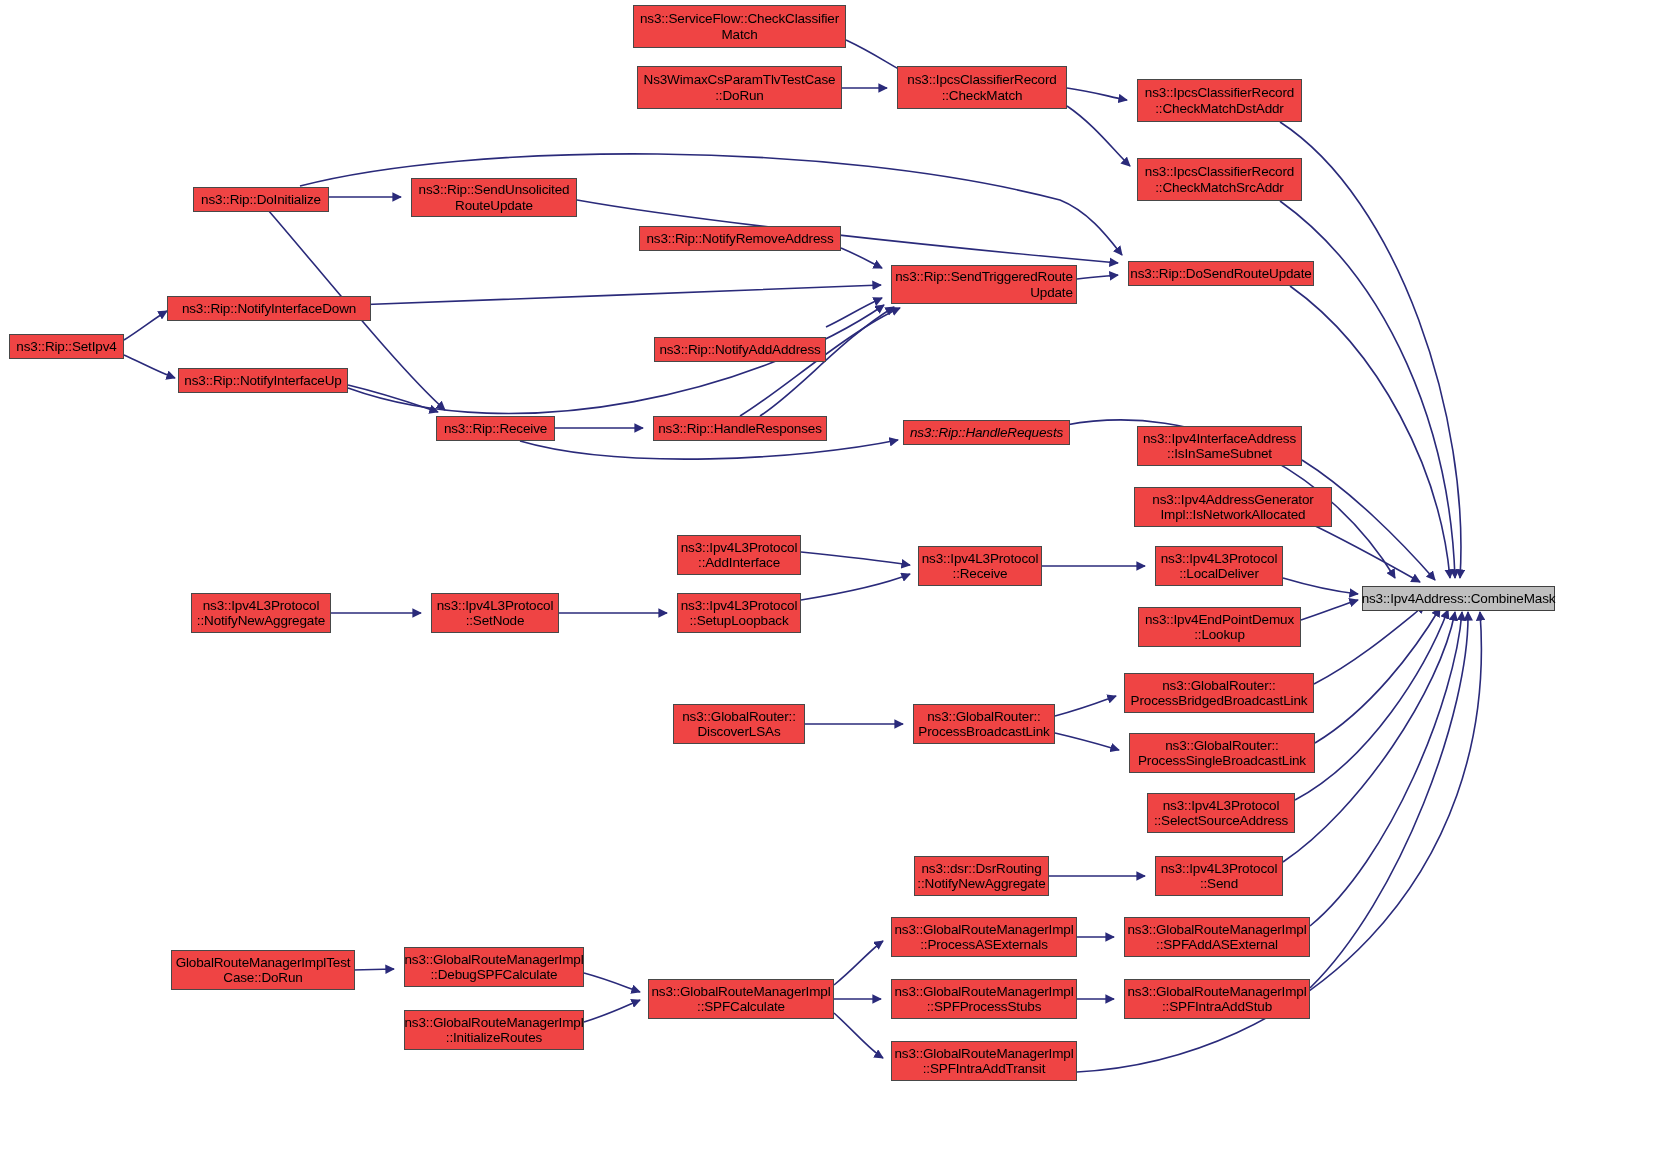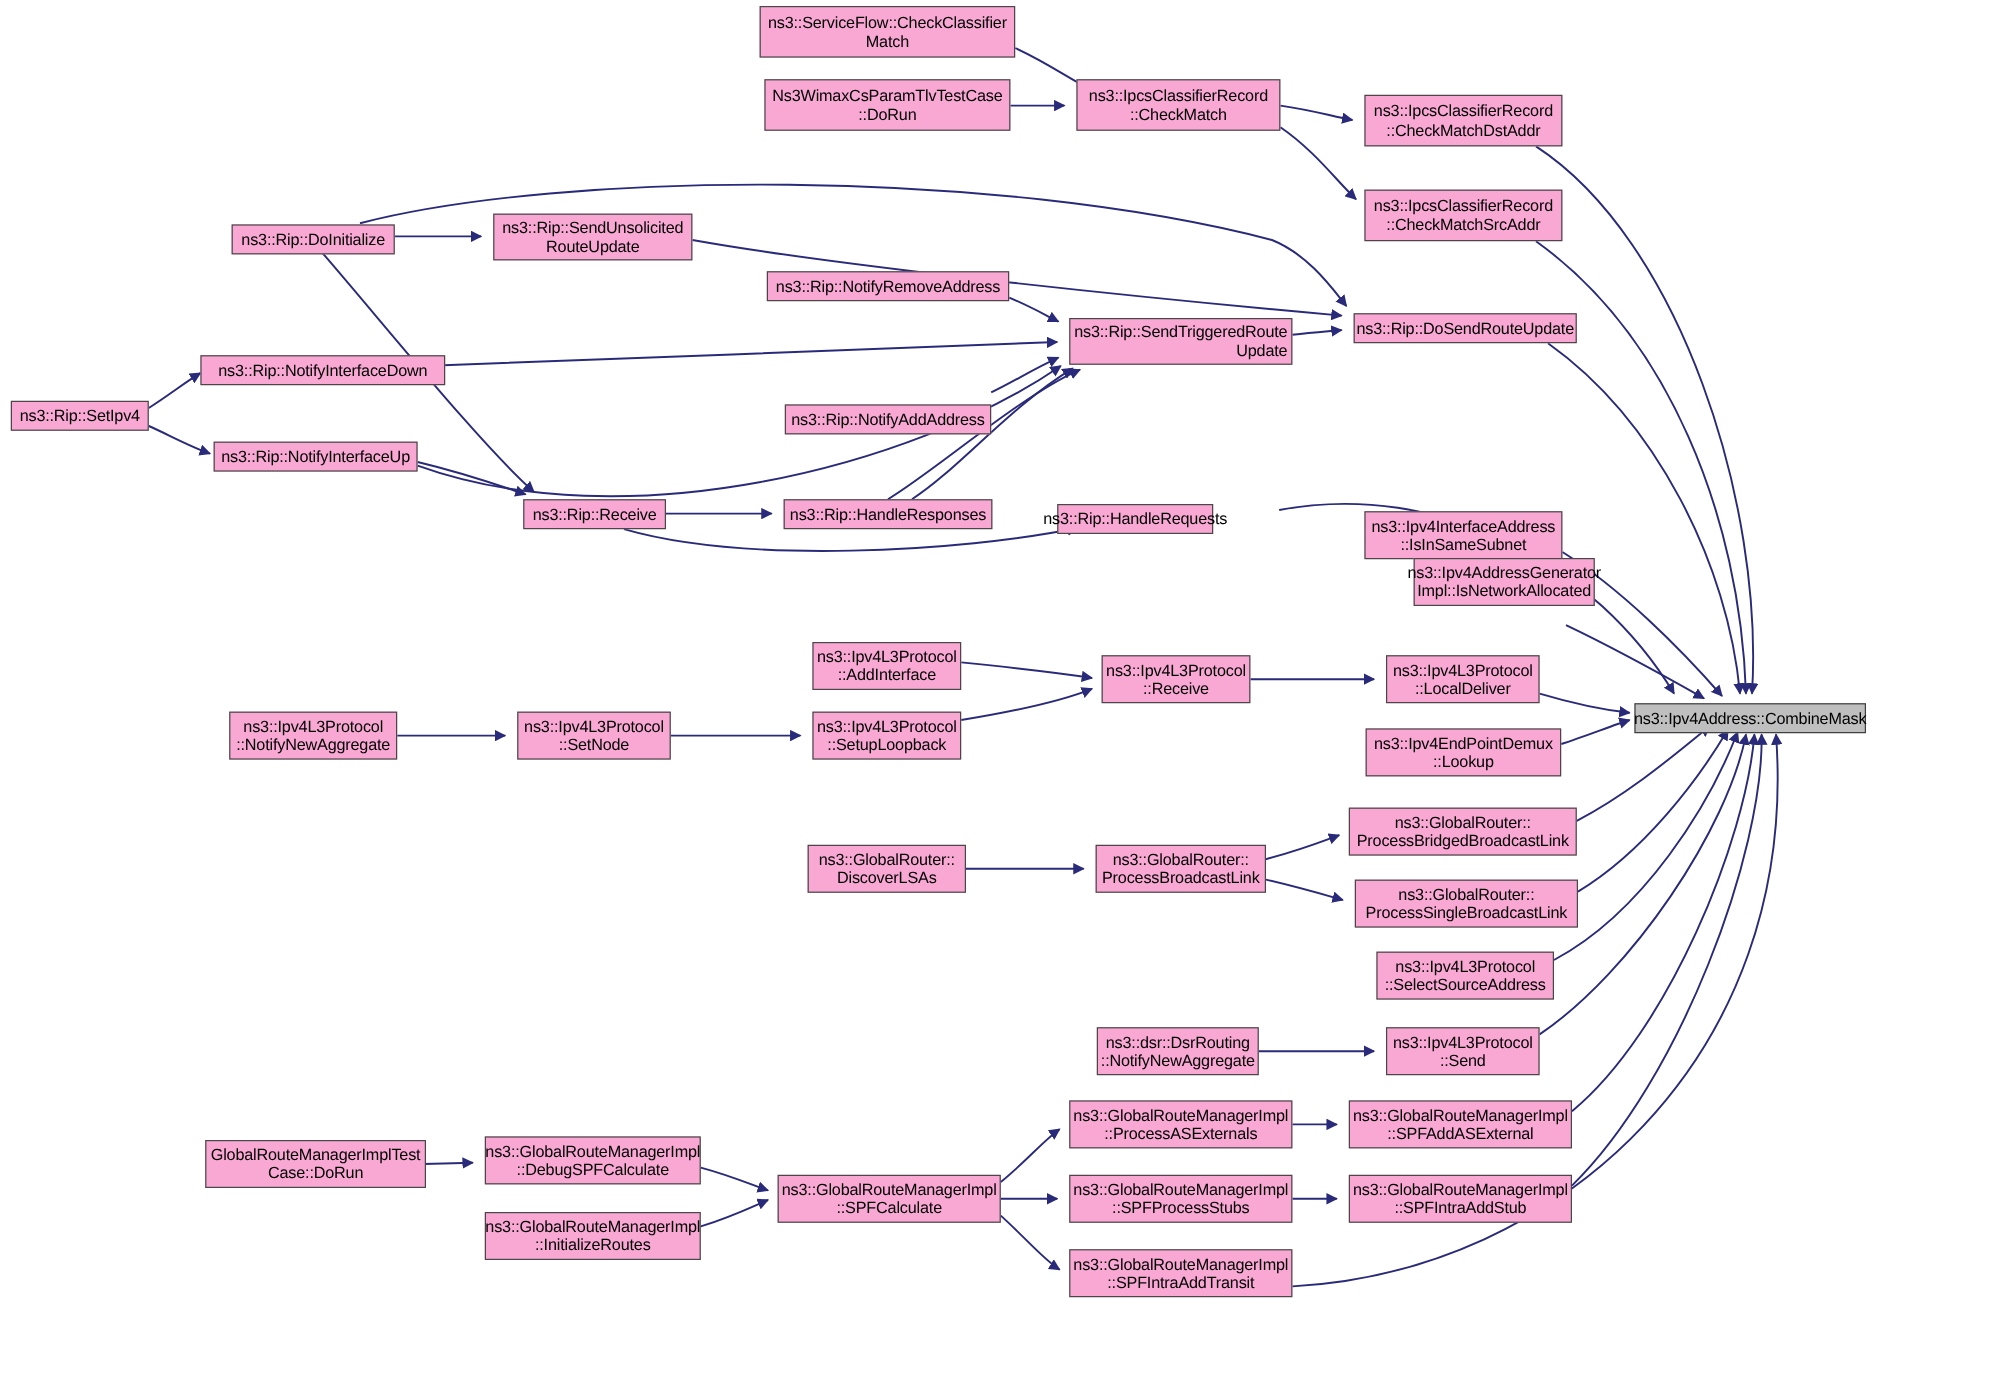--- a/index.html
+++ b/index.html
@@ -22,21 +22,21 @@
     left: 0;
     top: 0;
     width: 1661px;
     height: 1150px;
     pointer-events: none;
   }
   .node {
     position: absolute;
     box-sizing: border-box;
     border: 1px solid #484848;
-    background: #f9a8d4;
+    background: #ef4444;
     color: #000000;
     font-size: 13.5px;
     line-height: 15.5px;
     letter-spacing: -0.15px;
     display: flex;
     align-items: center;
     justify-content: center;
     text-align: center;
     white-space: pre-line;
     padding: 0 3px;
@@ -129,24 +129,24 @@
       <div class="node" style="left: 639px; top: 226px; width: 202px; height: 25px;">ns3::Rip::NotifyRemoveAddress</div>
       <div class="node" style="left: 891px; top: 265px; width: 186px; height: 39px; text-align: right;">ns3::Rip::SendTriggeredRoute
 Update</div>
       <div class="node" style="left: 1128px; top: 261px; width: 186px; height: 25px;">ns3::Rip::DoSendRouteUpdate</div>
       <div class="node" style="left: 167px; top: 296px; width: 204px; height: 25px;">ns3::Rip::NotifyInterfaceDown</div>
       <div class="node" style="left: 654px; top: 321px; width: 172px; height: 25px; margin-top: 16px;">ns3::Rip::NotifyAddAddress</div>
       <div class="node" style="left: 9px; top: 334px; width: 115px; height: 25px;">ns3::Rip::SetIpv4</div>
       <div class="node" style="left: 178px; top: 368px; width: 170px; height: 25px;">ns3::Rip::NotifyInterfaceUp</div>
       <div class="node" style="left: 436px; top: 416px; width: 119px; height: 25px;">ns3::Rip::Receive</div>
       <div class="node" style="left: 653px; top: 416px; width: 174px; height: 25px;">ns3::Rip::HandleResponses</div>
-      <div class="node" style="left: 881px; top: 420px; width: 130px; height: 25px;">ns3::Rip::HandleRequests</div>
+      <div class="node" style="left: 903px; top: 420px; width: 167px; height: 25px; font-style: italic;">ns3::Rip::HandleRequests</div>
       <div class="node" style="left: 1137px; top: 426px; width: 165px; height: 40px;">ns3::Ipv4InterfaceAddress
 ::IsInSameSubnet</div>
-      <div class="node" style="left: 1134px; top: 465px; width: 151px; height: 40px; margin-left: 44px;">ns3::Ipv4AddressGenerator
+      <div class="node" style="left: 1134px; top: 487px; width: 198px; height: 40px;">ns3::Ipv4AddressGenerator
 Impl::IsNetworkAllocated</div>
       <div class="node" style="left: 677px; top: 535px; width: 124px; height: 40px;">ns3::Ipv4L3Protocol
 ::AddInterface</div>
       <div class="node" style="left: 918px; top: 546px; width: 124px; height: 40px;">ns3::Ipv4L3Protocol
 ::Receive</div>
       <div class="node" style="left: 1155px; top: 546px; width: 128px; height: 40px;">ns3::Ipv4L3Protocol
 ::LocalDeliver</div>
       <div class="node" style="left: 191px; top: 593px; width: 140px; height: 40px;">ns3::Ipv4L3Protocol
 ::NotifyNewAggregate</div>
       <div class="node" style="left: 431px; top: 593px; width: 128px; height: 40px;">ns3::Ipv4L3Protocol

